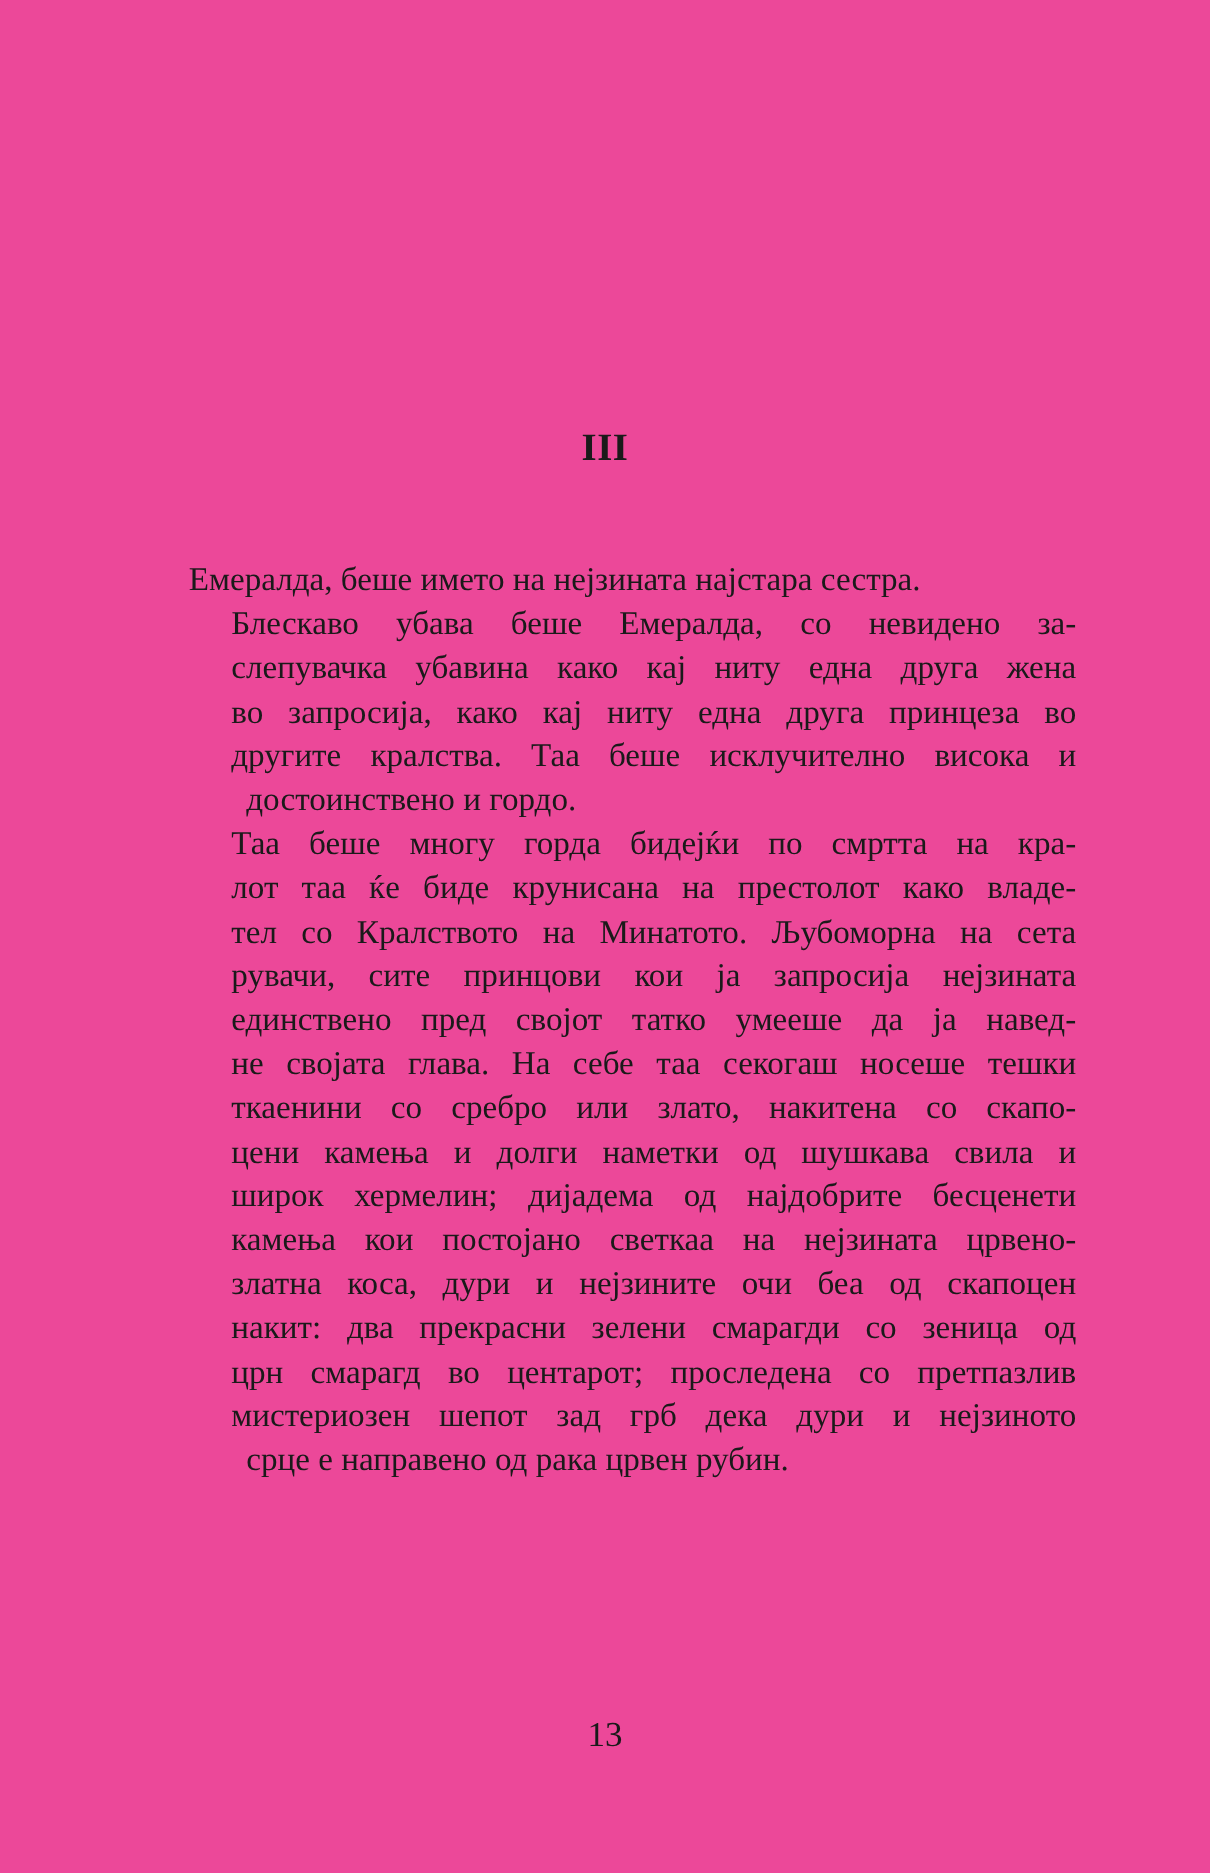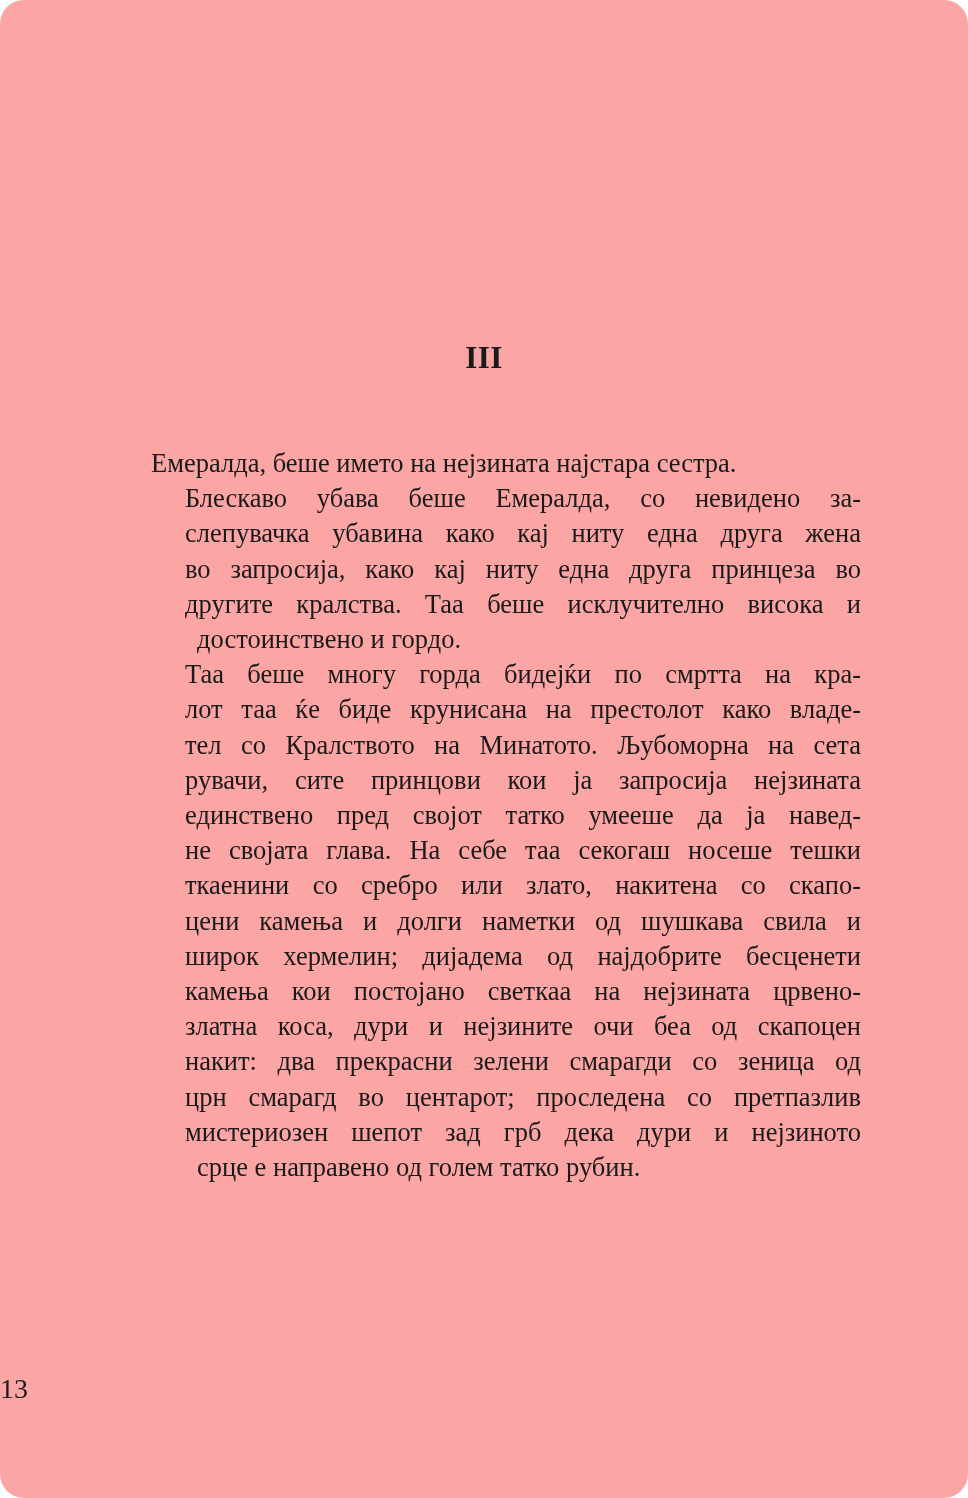--- a/index.html
+++ b/index.html
@@ -12,22 +12,21 @@
     height: 1498px;
     position: relative;
     font-family: "Liberation Serif", "DejaVu Serif", serif;
     color: #1a1a1a;
     -webkit-font-smoothing: antialiased;
   }
 
   .page {
     position: absolute;
     inset: 0;
-    background: #fca5a5;
-    border-radius: 24px;
+    background: #ec4899;
   }
 
   .chapter-heading {
     position: absolute;
     left: 0;
     right: 0;
     top: 342px;
     text-align: center;
     font-size: 31px;
     font-weight: bold;
@@ -71,21 +70,21 @@
   }
   .line.indent {
     text-indent: 46px;
   }
 
   .page-number {
     position: absolute;
     left: 0;
     right: 0;
     top: 1375px;
-    text-align: left;
+    text-align: center;
     font-size: 28px;
     color: #1a1a1a;
     line-height: 1;
   }
 </style>
 </head>
 <body>
 
 <div class="page">
 
@@ -110,19 +109,19 @@
         <span class="line">единствено пред својот татко умееше да ја навед-</span>
         <span class="line">не својата глава. На себе таа секогаш носеше тешки</span>
         <span class="line">ткаенини со сребро или злато, накитена со скапо-</span>
         <span class="line">цени камења и долги наметки од шушкава свила и</span>
         <span class="line">широк хермелин; дијадема од најдобрите бесценети</span>
         <span class="line">камења кои постојано светкаа на нејзината црвено-</span>
         <span class="line">златна коса, дури и нејзините очи беа од скапоцен</span>
         <span class="line">накит: два прекрасни зелени смарагди со зеница од</span>
         <span class="line">црн смарагд во центарот; проследена со претпазлив</span>
         <span class="line">мистериозен шепот зад грб дека дури и нејзиното</span>
-        <span class="line last">срце е направено од голем татко рубин.</span>
+        <span class="line last">срце е направено од рака црвен рубин.</span>
       </p>
   </div>
 
   <div class="page-number">13</div>
 
 </div>
 
 </body></html>

